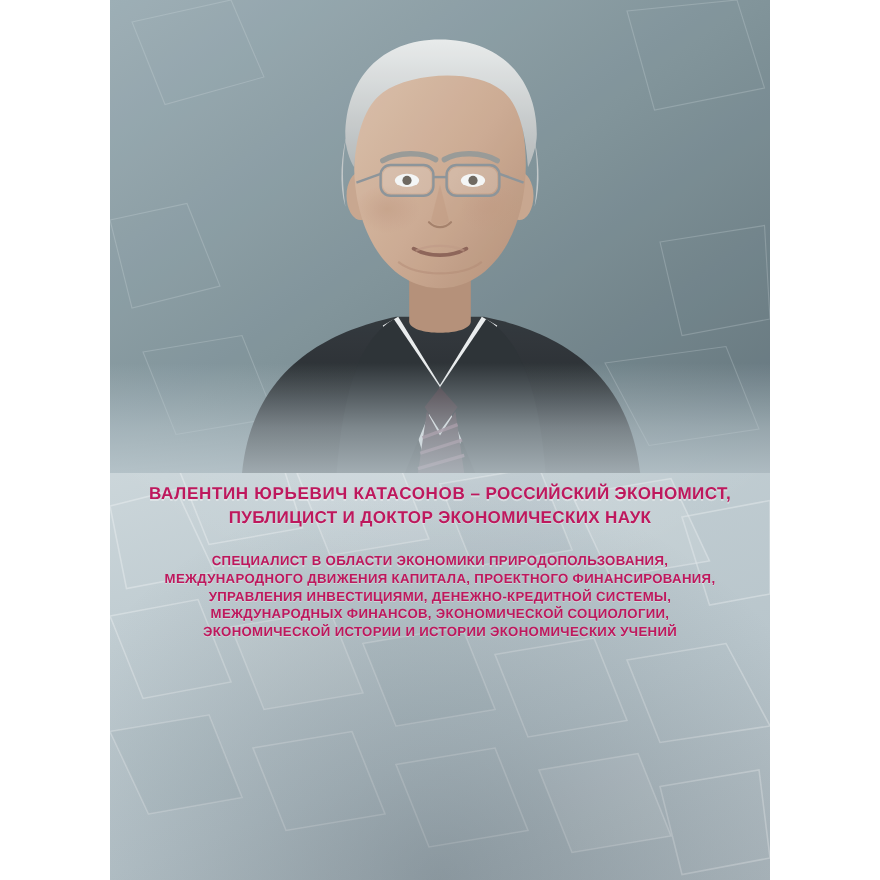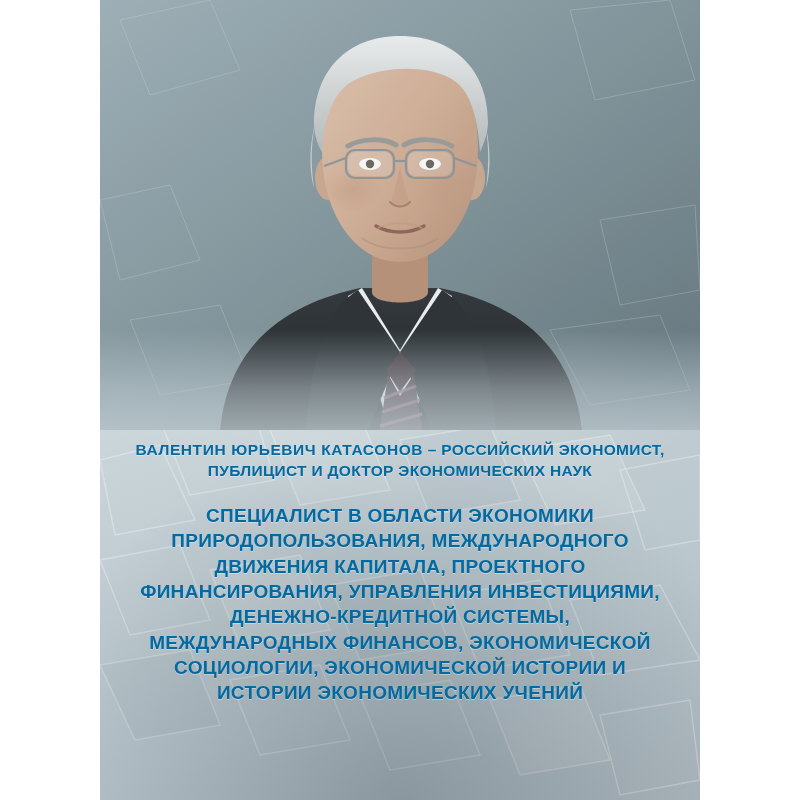--- a/index.html
+++ b/index.html
@@ -79,41 +79,41 @@
 
   
   .text-block {
     position: absolute;
     left: 0;
     top: 440px;
     width: 600px;
     padding: 0 34px;
     box-sizing: border-box;
     text-align: center;
-    color: #0369a1;
+    color: #be185d;
   }
 
   .para {
     margin: 0 0 22px 0;
     font-size: 15.5px;
     line-height: 1.33;
     letter-spacing: 0.3px;
     text-transform: uppercase;
     font-weight: 600;
     text-shadow: 0 1px 0 rgba(255,255,255,0.35);
   }
   .para:last-child { margin-bottom: 0; }
 
   .para .name {
     font-weight: 800;
     letter-spacing: 0.6px;
   }
 
   .para-intro { font-size: 15.5px; }
-  .para-spec  { font-size: 19px; }
+  .para-spec  { font-size: 12px; }
   .para-books { font-size: 15.5px; }
 
   
   .margin-left, .margin-right {
     position: absolute;
     top: 0;
     width: 100px;
     height: 800px;
     background: #ffffff;
   }

